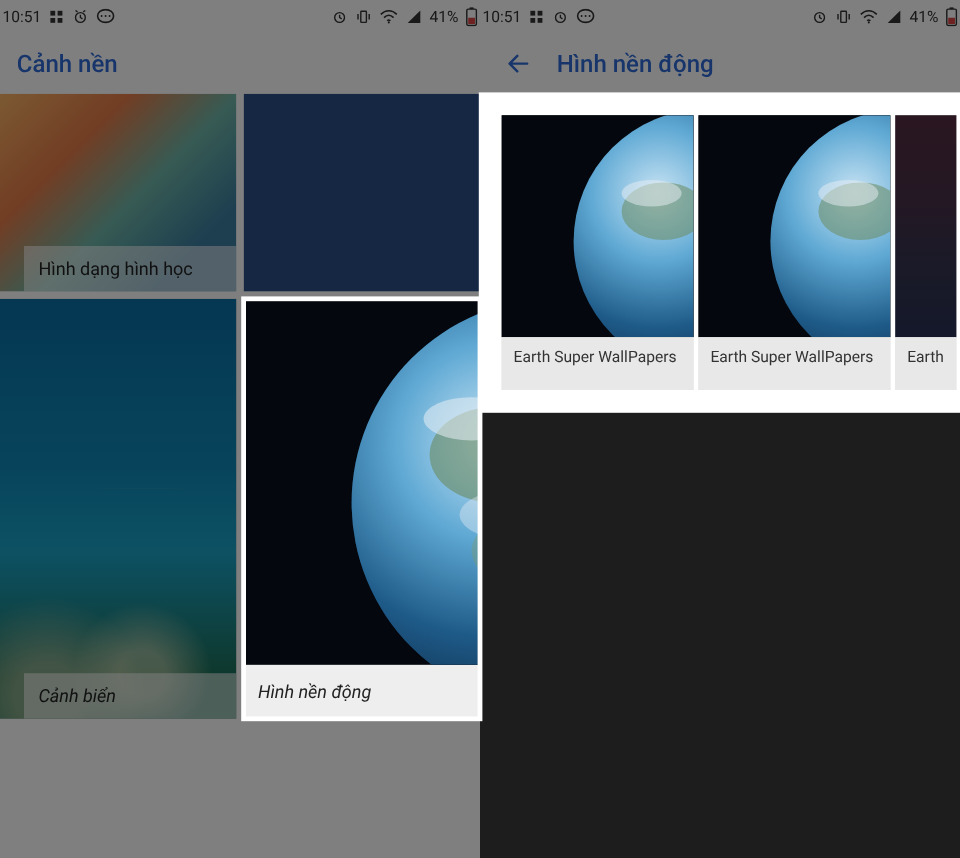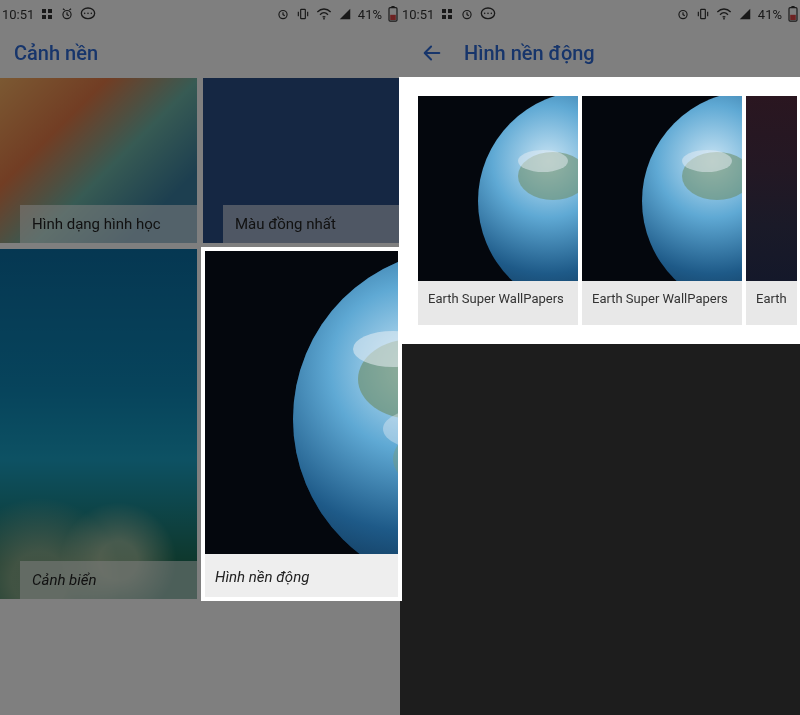--- a/index.html
+++ b/index.html
@@ -217,21 +217,20 @@
     <span class="title">Cảnh nền</span>
   </div>
 
   <div class="grid-left">
     <div class="card card-short">
       <div class="thumb geo"></div>
       <div class="label-overlay">Hình dạng hình học</div>
     </div>
     <div class="card card-short">
       <div class="thumb solid-blue"></div>
-      <div class="label-overlay">Màu đồng nhất</div>
     </div>
     <div class="card card-tall">
       <div class="thumb sea" style="height:350px"></div>
       <div class="label-overlay">Cảnh biển</div>
     </div>
     <div class="card card-tall highlight">
       <div class="thumb earth-wrap">
         <svg width="240" height="305" viewBox="0 0 240 305">
           <rect width="240" height="305" fill="#04070d"></rect>
           <circle cx="260" cy="170" r="170" fill="#0b2a44"></circle>

